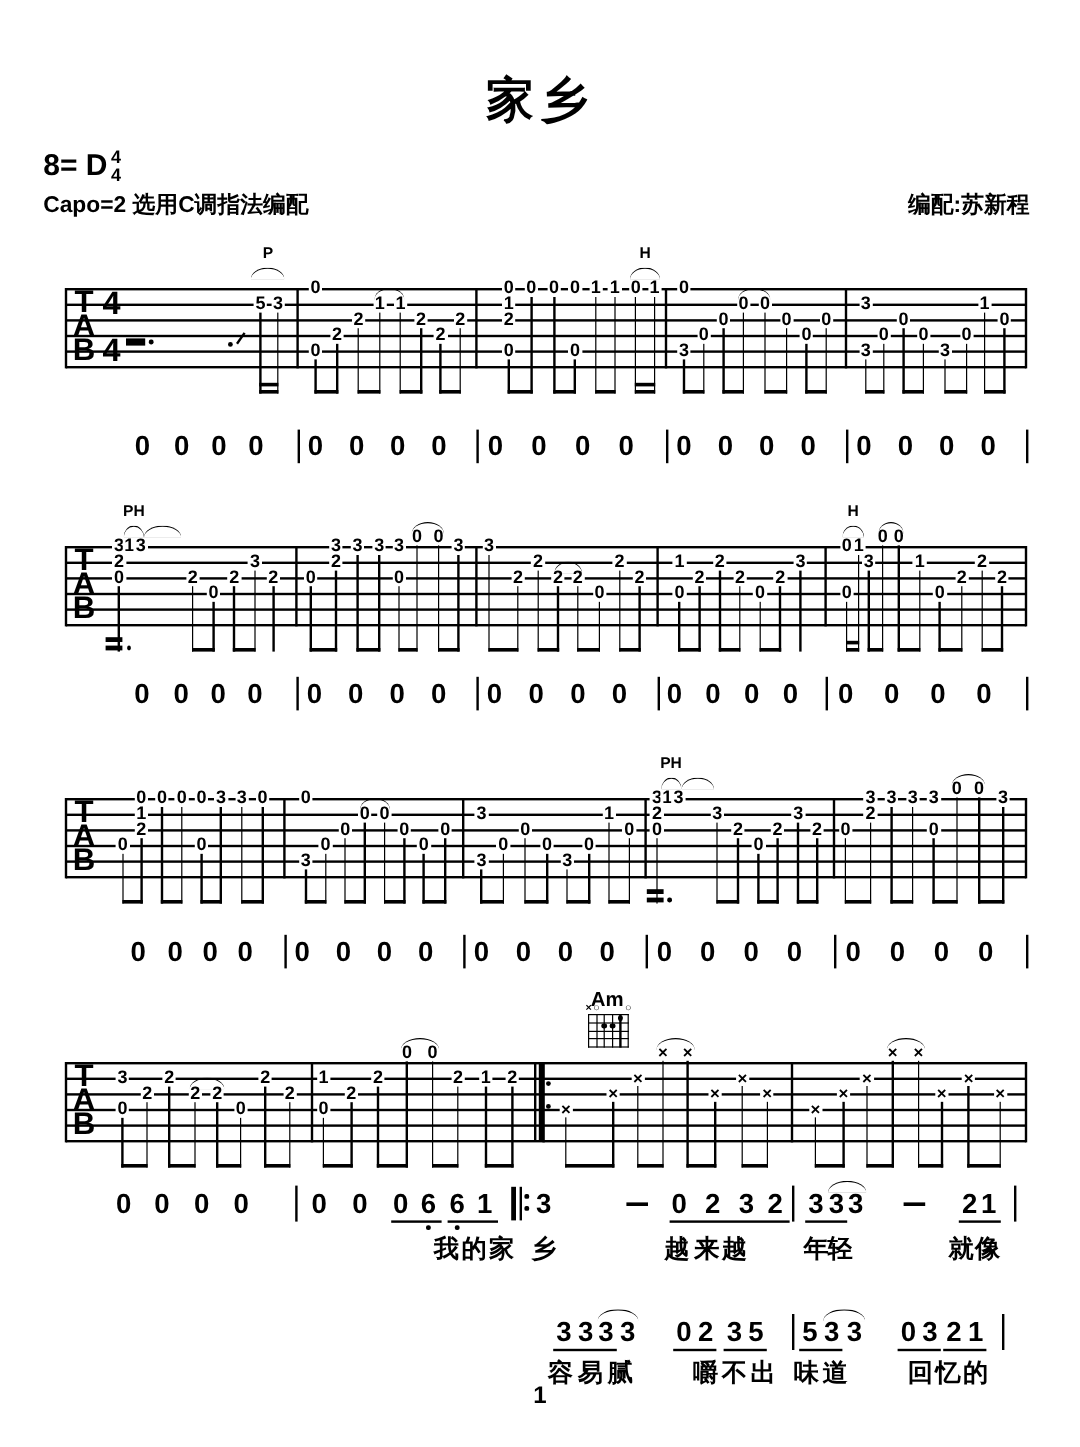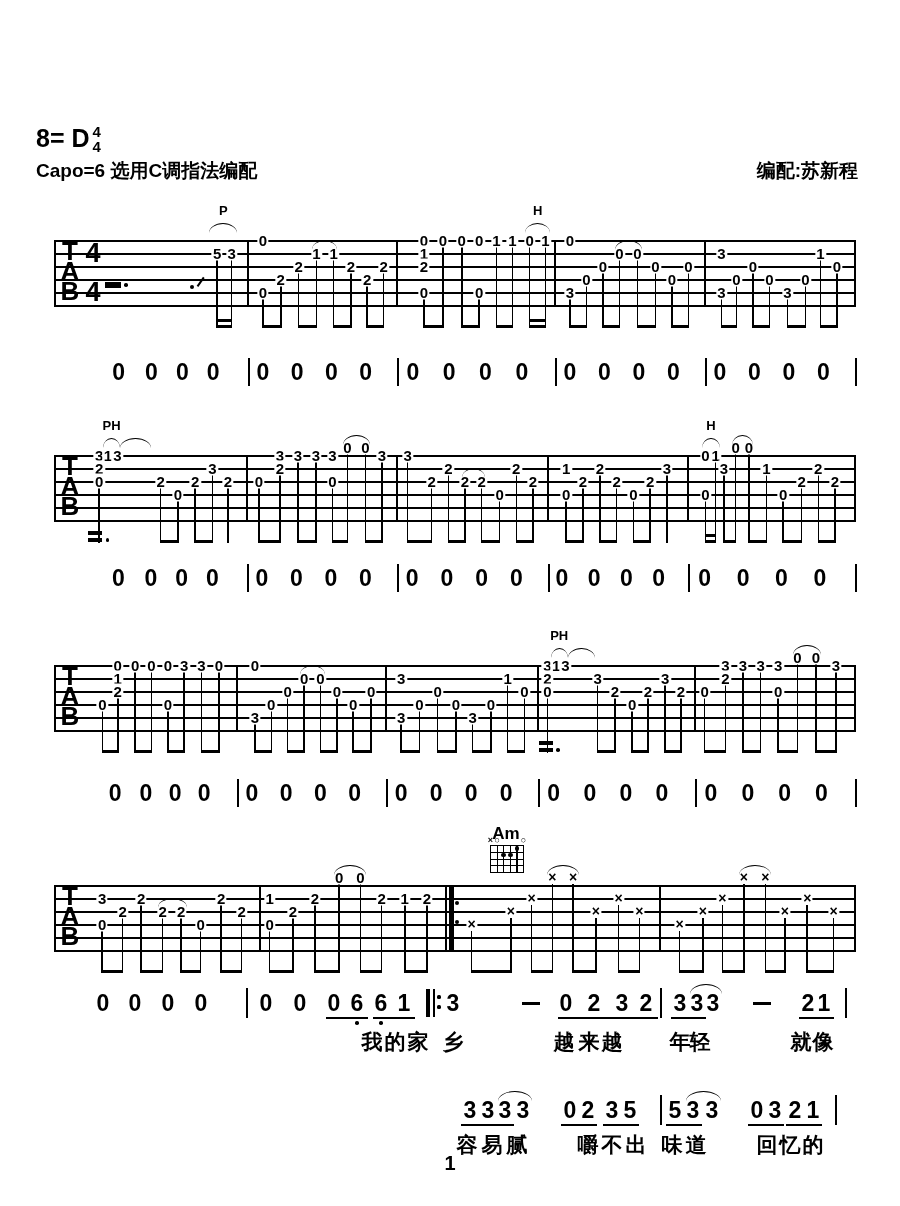--- a/index.html
+++ b/index.html
@@ -23,28 +23,29 @@
   .rtm0{position:absolute;transform:translate(-50%,-50%);font-size:23px;font-weight:700;line-height:1;}
   .mel{position:absolute;transform:translate(-50%,-50%);font-size:23px;font-weight:700;line-height:1;}
   .lyr{position:absolute;transform:translate(-50%,-50%);font-size:21px;font-weight:600;line-height:1;}
   .chordname{position:absolute;transform:translate(-50%,-50%);font-size:17px;font-weight:700;line-height:1;}
   .chordmark{position:absolute;transform:translate(-50%,-50%);font-size:9px;font-weight:700;line-height:1;}
 </style>
 </head>
 <body>
 
 <div class="page">
+  <div class="title">家乡</div>
   <div class="keyline">
     <span>8= D</span>
     <span class="frac">
       <span>4</span>
       <span>4</span>
     </span>
   </div>
-  <div class="capo">Capo=6 选用C调指法编配</div>
+  <div class="capo">Capo=2 选用C调指法编配</div>
   <div class="arranger">编配:苏新程</div>
   <div id="score">
       <div style="position: absolute; background: rgb(0, 0, 0); left: 55px; top: 240px; width: 800px; height: 1.6px; z-index: 1;"></div>
       <div style="position: absolute; background: rgb(0, 0, 0); left: 55px; top: 253px; width: 800px; height: 1.6px; z-index: 1;"></div>
       <div style="position: absolute; background: rgb(0, 0, 0); left: 55px; top: 266px; width: 800px; height: 1.6px; z-index: 1;"></div>
       <div style="position: absolute; background: rgb(0, 0, 0); left: 55px; top: 279px; width: 800px; height: 1.6px; z-index: 1;"></div>
       <div style="position: absolute; background: rgb(0, 0, 0); left: 55px; top: 292px; width: 800px; height: 1.6px; z-index: 1;"></div>
       <div style="position: absolute; background: rgb(0, 0, 0); left: 55px; top: 305px; width: 800px; height: 1.6px; z-index: 1;"></div>
       <div style="position: absolute; background: rgb(0, 0, 0); left: 54px; top: 240px; width: 2.2px; height: 66.6px; z-index: 1;"></div>
       <div style="position: absolute; background: rgb(0, 0, 0); left: 247.25px; top: 240px; width: 1.5px; height: 66.6px; z-index: 1;"></div>

